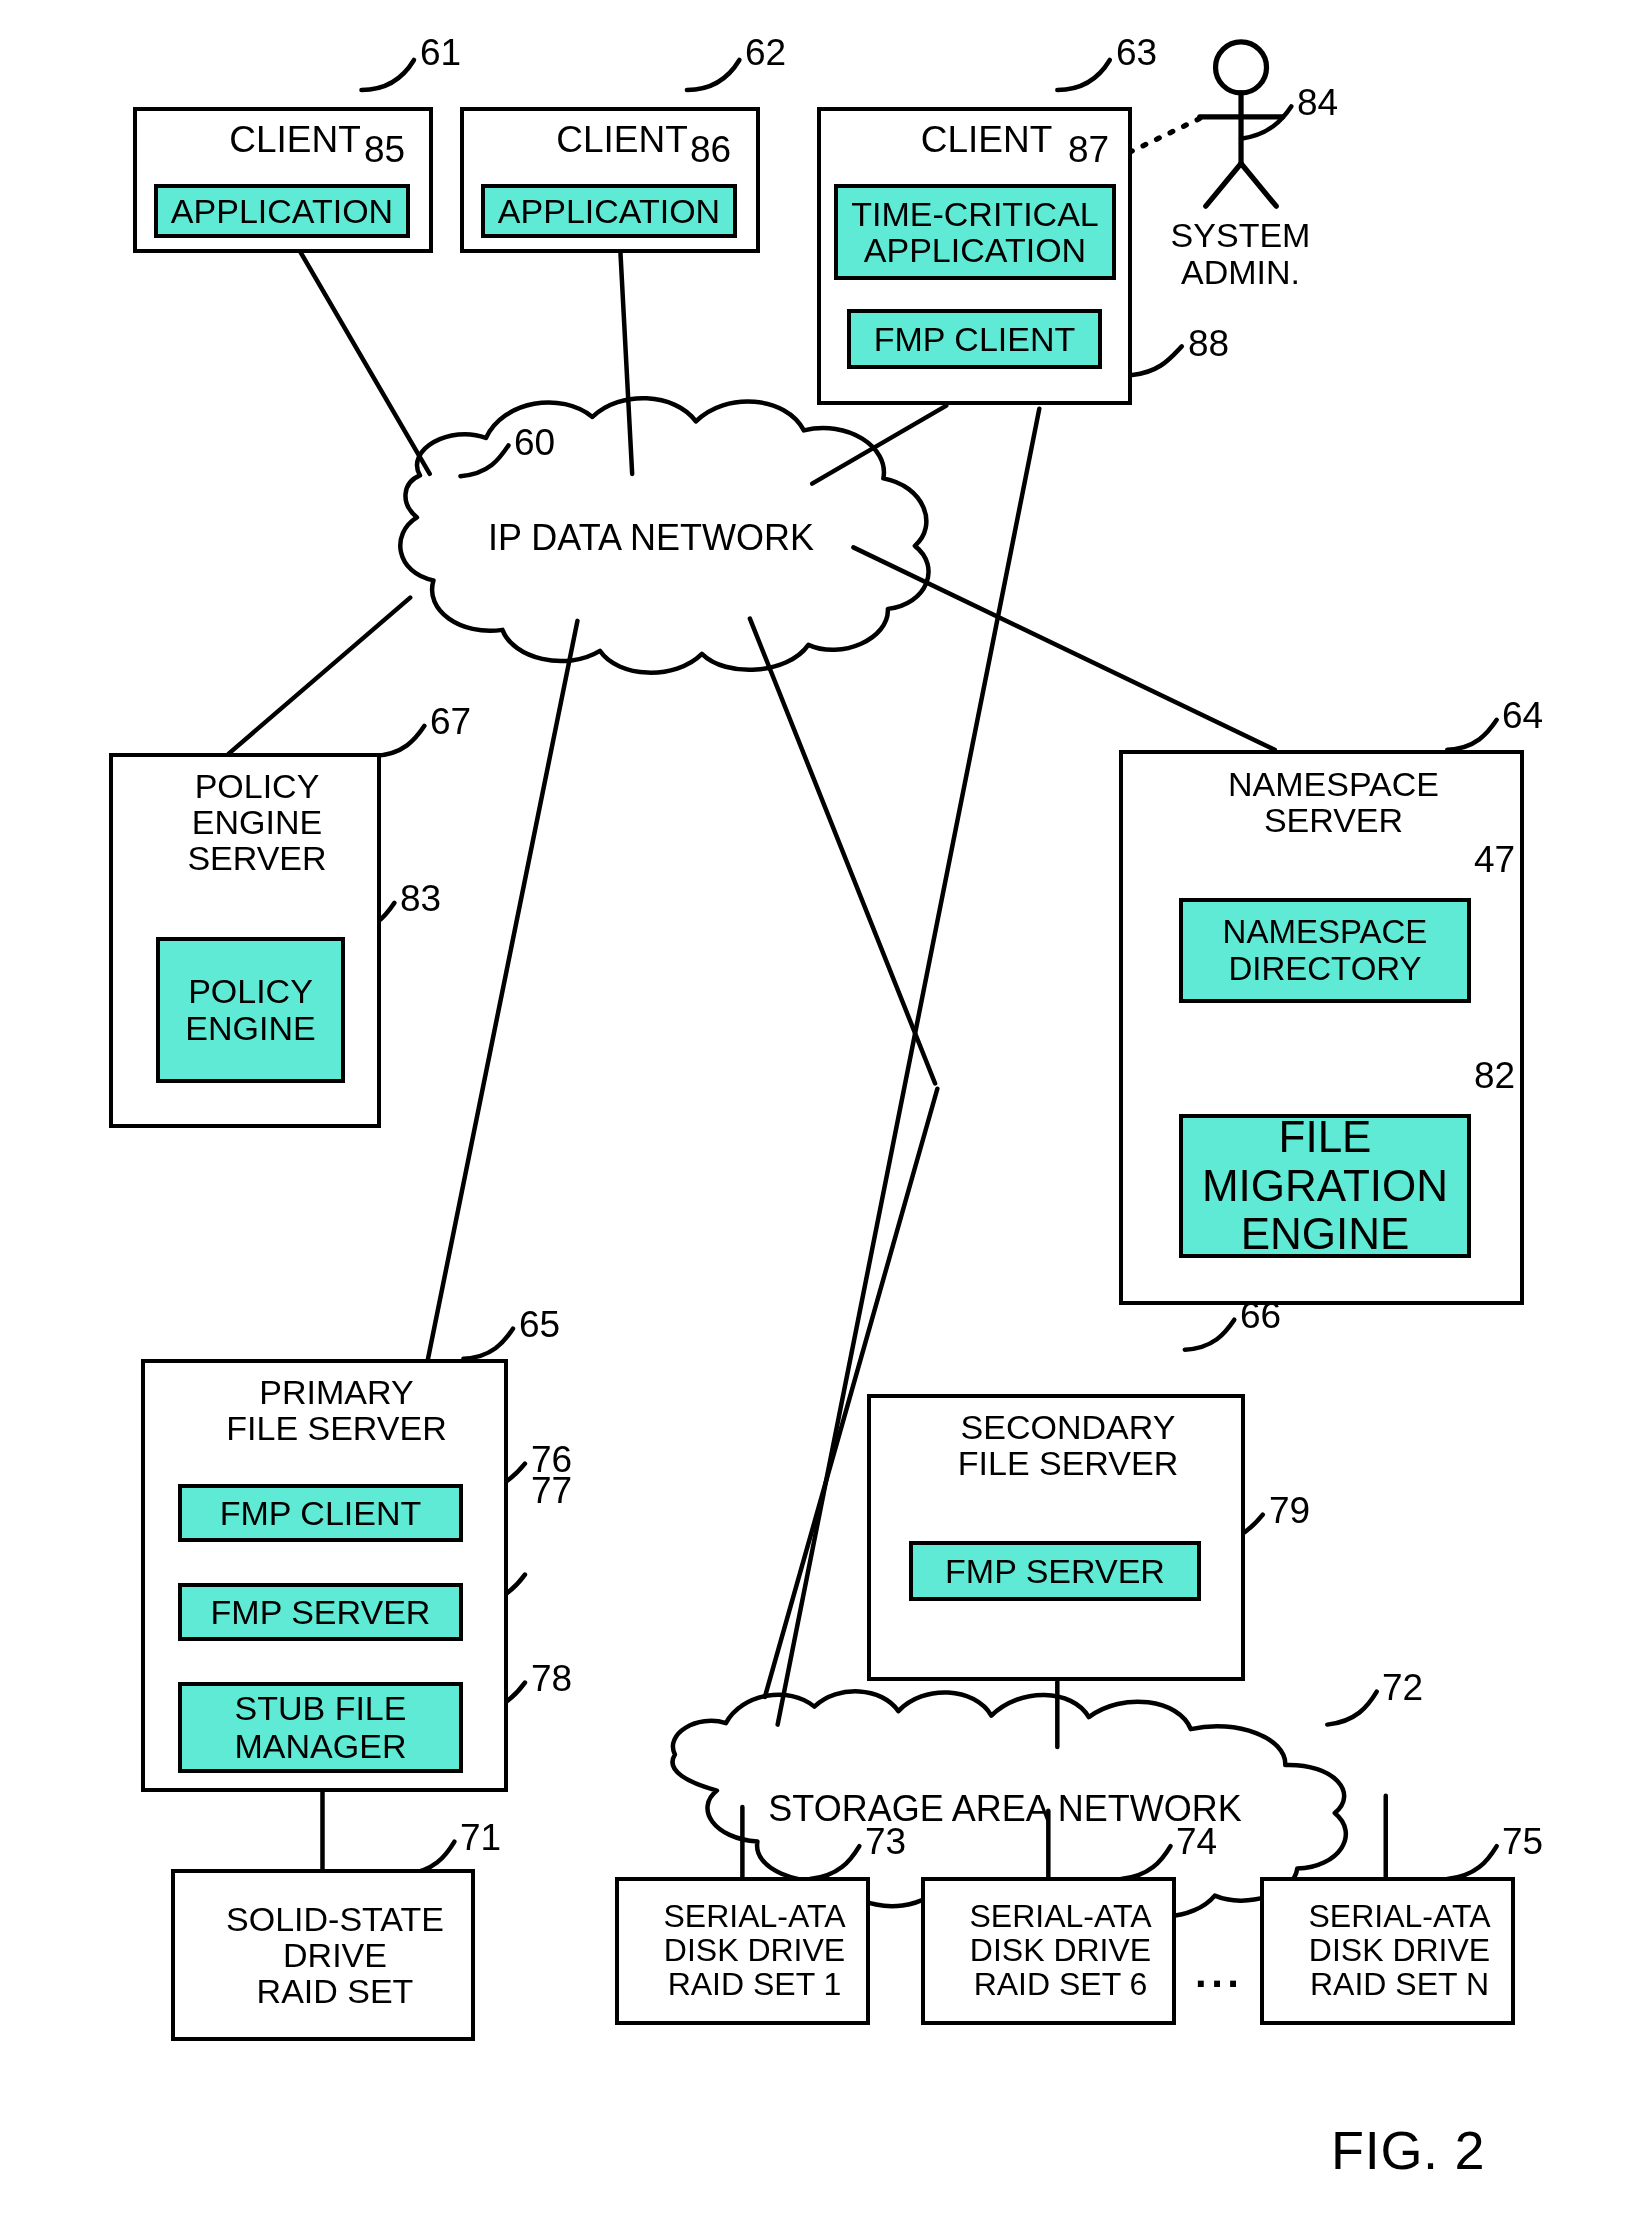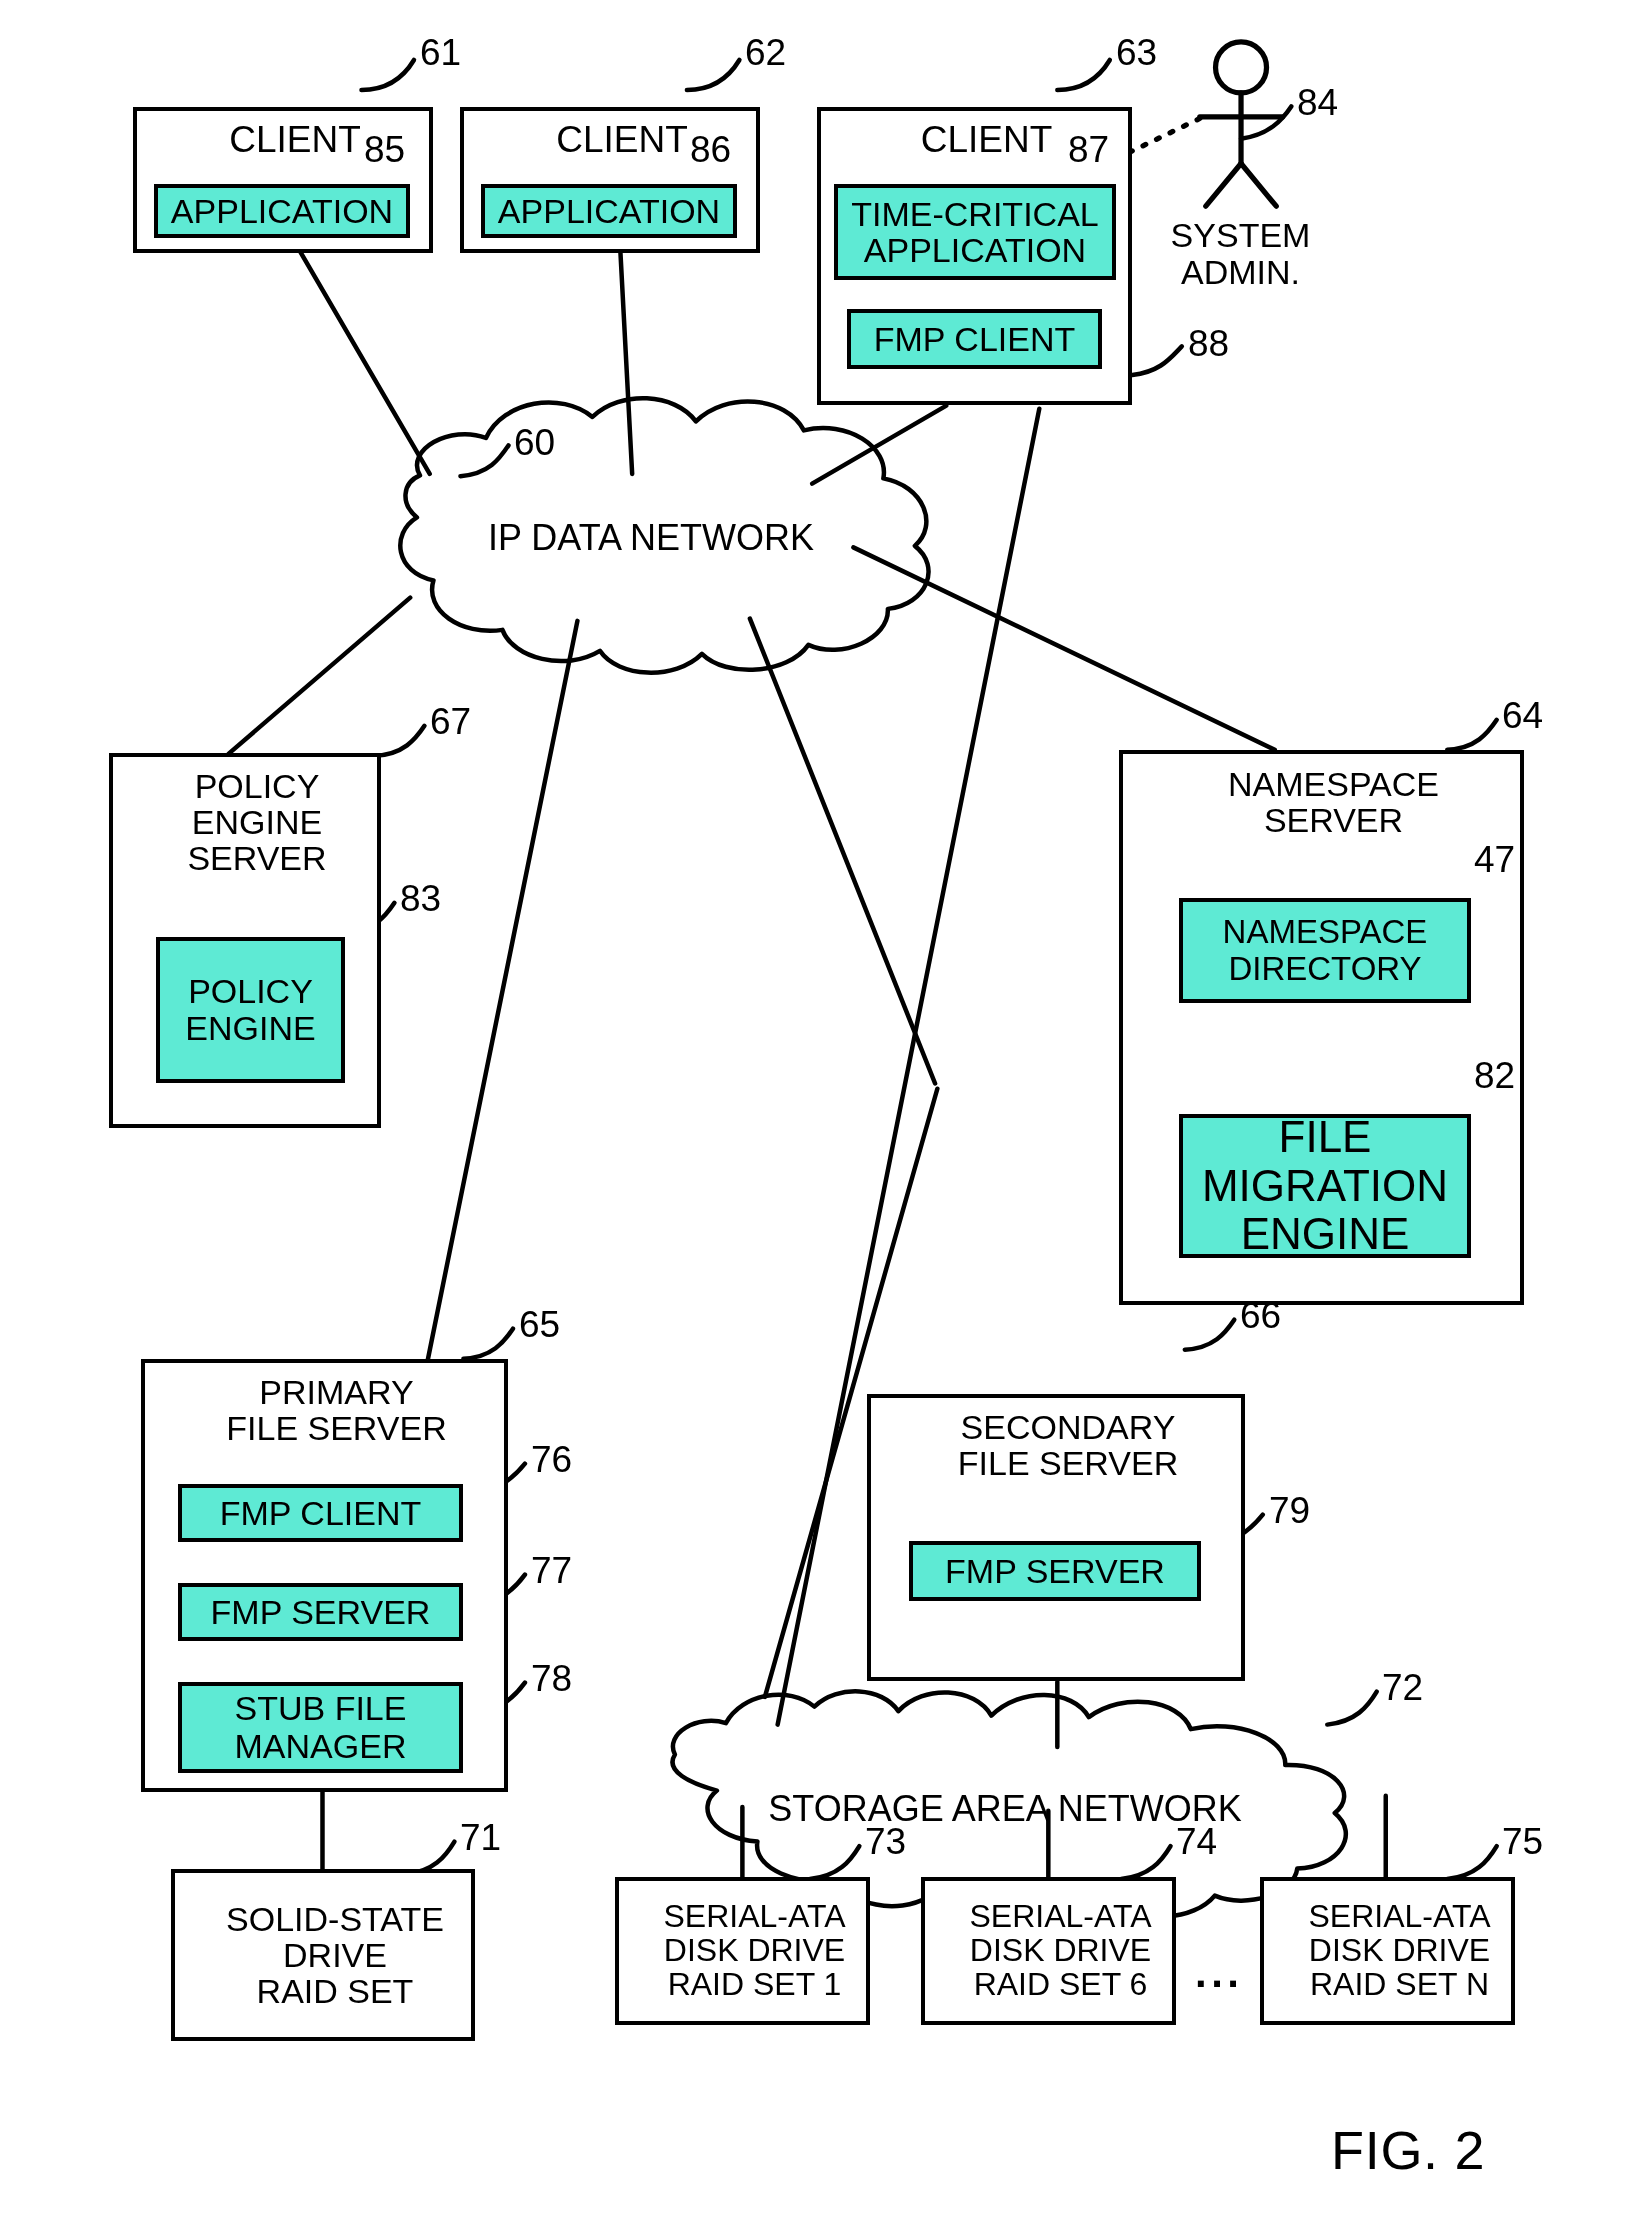--- a/index.html
+++ b/index.html
@@ -307,21 +307,21 @@
   <div class="leader" style="left:1188px; top:325px;">88</div>
   <div class="leader" style="left:1297px; top:84px;">84</div>
   <div class="leader" style="left:514px; top:424px;">60</div>
   <div class="leader" style="left:430px; top:703px;">67</div>
   <div class="leader" style="left:400px; top:880px;">83</div>
   <div class="leader" style="left:1502px; top:697px;">64</div>
   <div class="leader" style="left:1474px; top:841px;">47</div>
   <div class="leader" style="left:1474px; top:1057px;">82</div>
   <div class="leader" style="left:519px; top:1306px;">65</div>
   <div class="leader" style="left:531px; top:1441px;">76</div>
-  <div class="leader" style="left:531px; top:1552px;">77</div>
+  <div class="leader" style="left:531px; top:1472px;">77</div>
   <div class="leader" style="left:531px; top:1660px;">78</div>
   <div class="leader" style="left:1240px; top:1297px;">66</div>
   <div class="leader" style="left:1269px; top:1492px;">79</div>
   <div class="leader" style="left:460px; top:1819px;">71</div>
   <div class="leader" style="left:1382px; top:1669px;">72</div>
   <div class="leader" style="left:865px; top:1823px;">73</div>
   <div class="leader" style="left:1176px; top:1823px;">74</div>
   <div class="leader" style="left:1502px; top:1823px;">75</div>
 
   <div class="fig-label" style="left:1331px; top:2119px;">FIG. 2</div>

